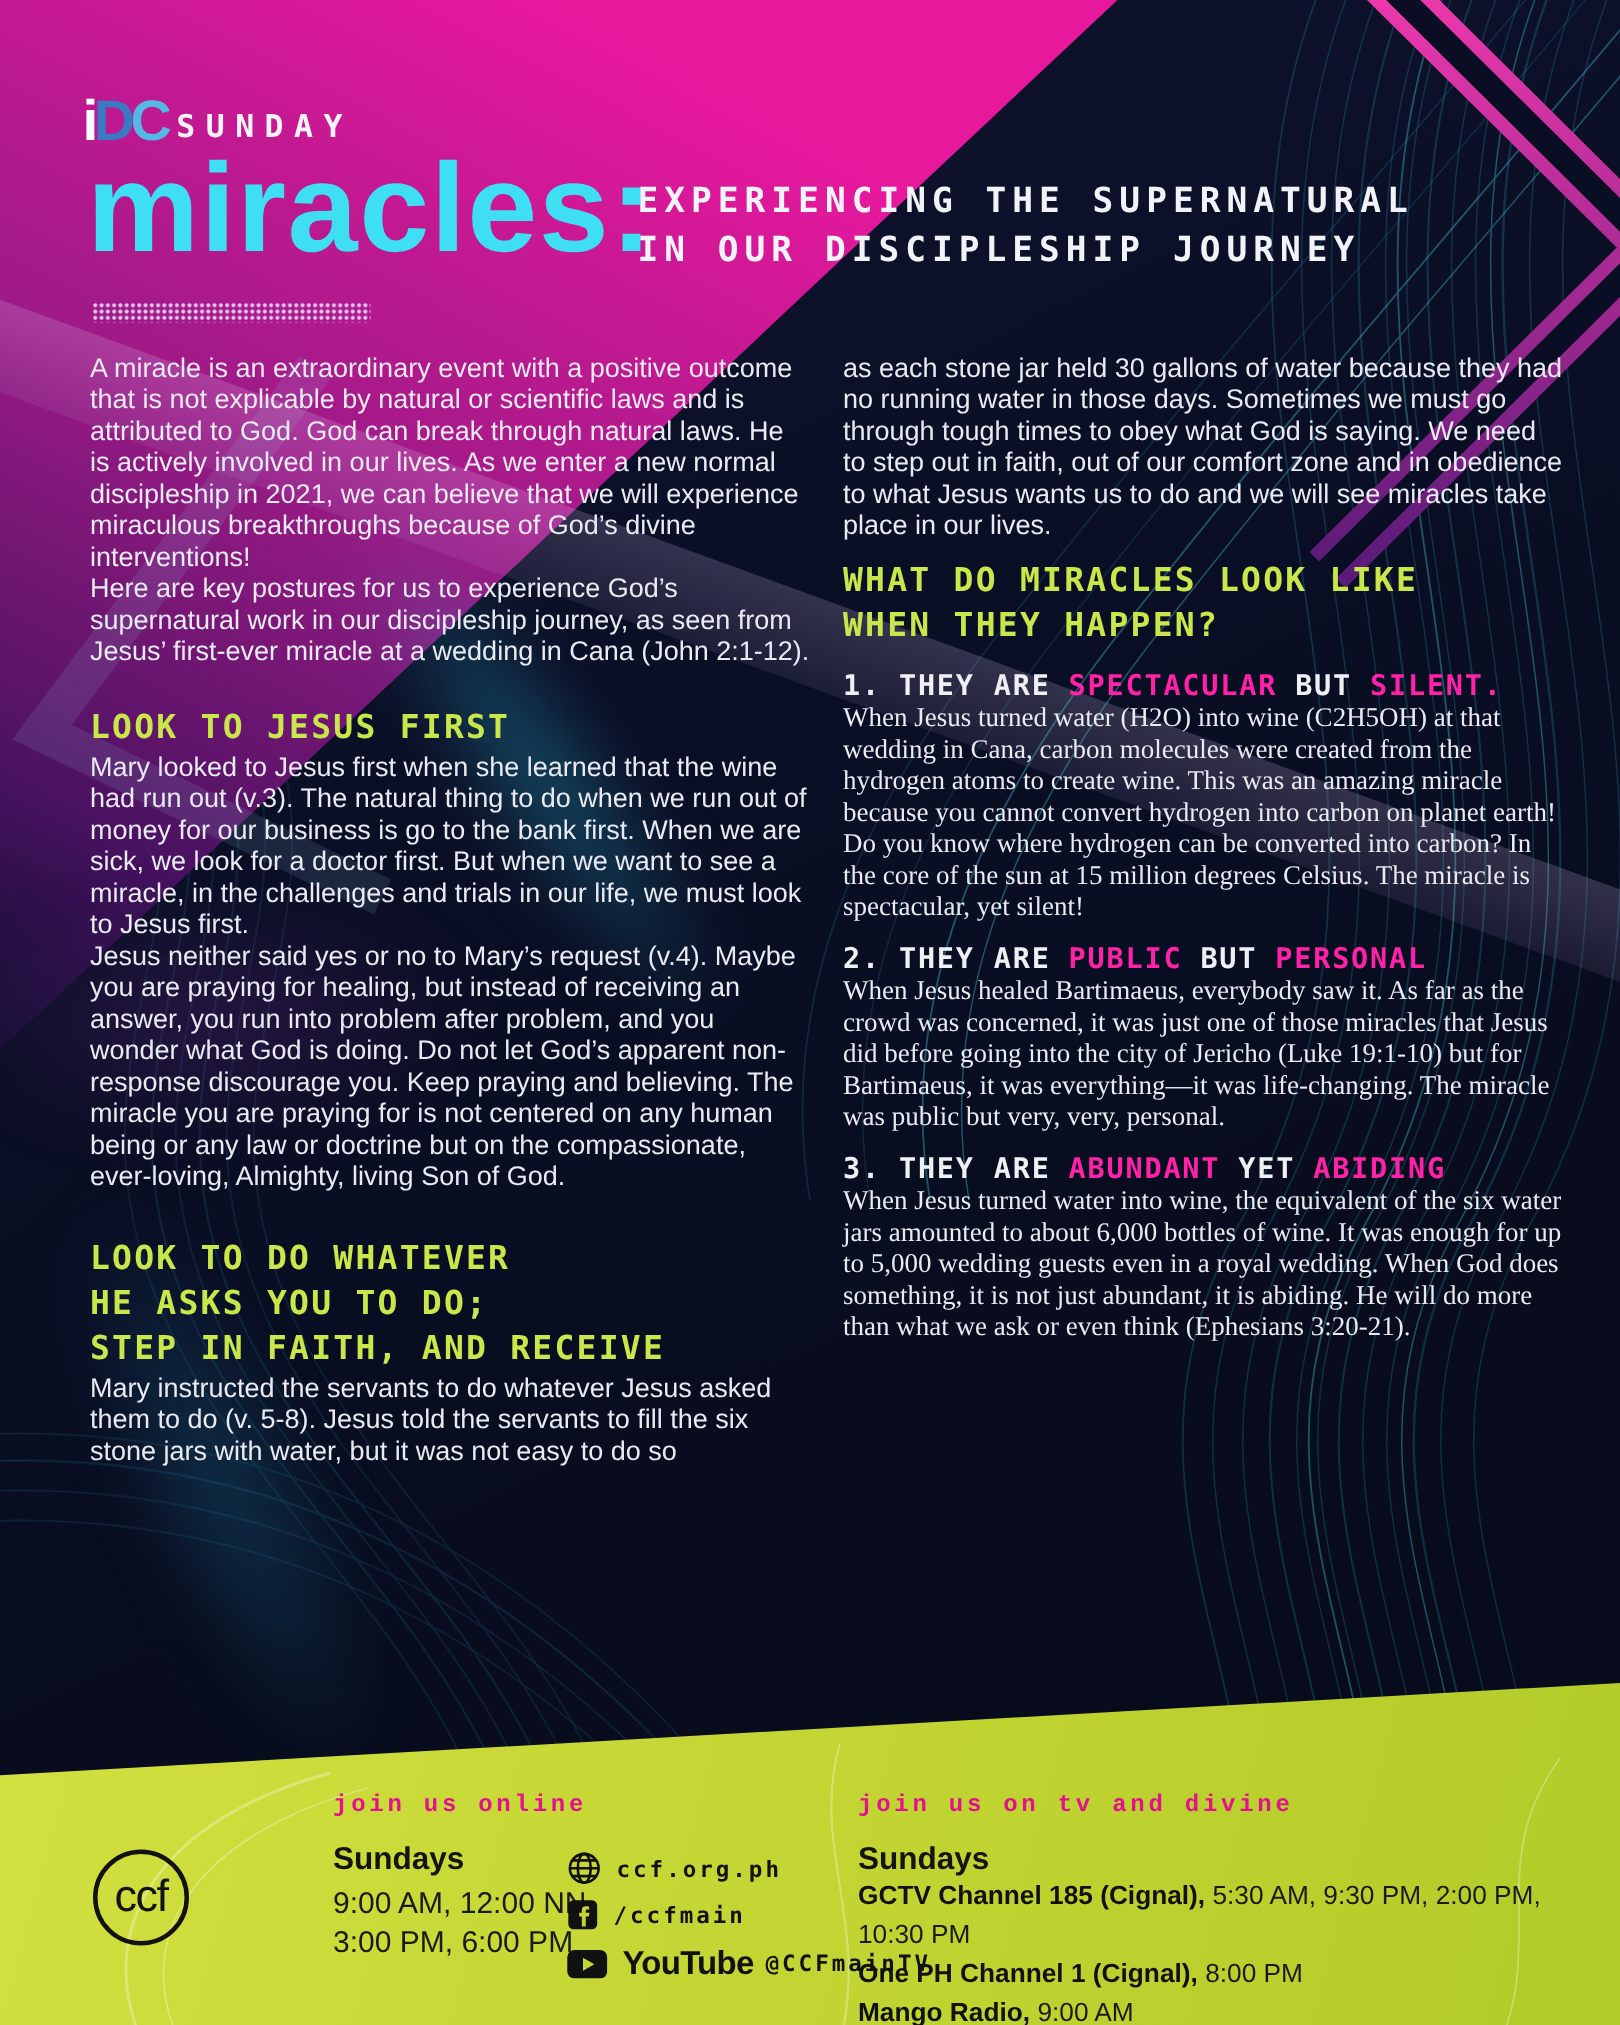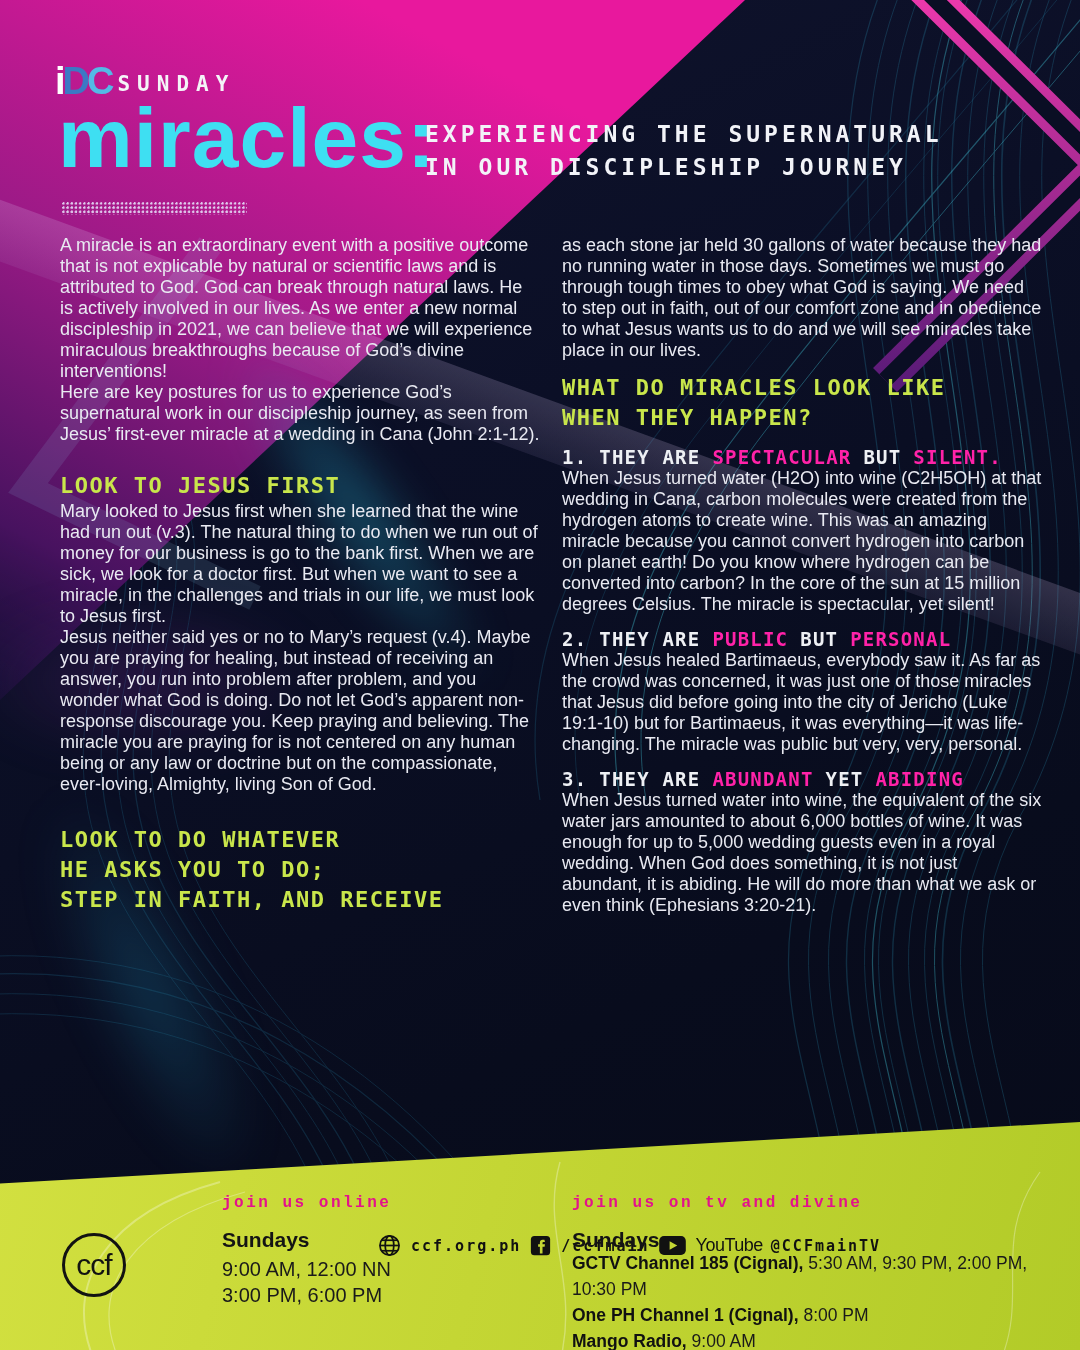--- a/index.html
+++ b/index.html
@@ -42,43 +42,43 @@
   .col-right { left:562px; top:235px; }
   .col p { margin:0; }
   .h-lime { color:#c9e64b; font-family:"DejaVu Sans Mono",monospace; font-weight:bold;
     font-size:22px; letter-spacing:1.5px; line-height:30px; white-space:pre-line; }
   .mt14{margin-top:14px;} .mt26{margin-top:26px;} .mt40{margin-top:40px;}
   .mt30{margin-top:30px;} .mt6{margin-top:6px;} .mt12{margin-top:12px;} .mt28{margin-top:28px;}
   .item { margin-top:14px; }
   .item-head { display:flex; gap:12px; font-family:"DejaVu Sans Mono",monospace;
     font-weight:bold; font-size:19px; letter-spacing:1.2px; color:#eef0f4; }
   .item-head .hl { color:#ff22a8; }
-  .item-body { margin-top:5px; }
+  .item-body { margin-top:5px;font-family:Liberation Serif, serif; }
 
   
   .footer { position:absolute; left:0; top:1122px; width:1080px; height:228px;
     clip-path:polygon(0 27%, 100% 0%, 100% 100%, 0 100%);
     background:linear-gradient(105deg,#d2e040 0%,#c4d634 45%,#b2cb28 100%); }
   .footer svg.fswirl { position:absolute; inset:0; }
   .ccf-logo { position:absolute; left:62px; top:1233px; width:64px; height:64px;
     border:3.5px solid #121212; border-radius:50%; display:flex; align-items:center;
     justify-content:center; color:#121212; font-weight:normal; font-size:30px; letter-spacing:-1px; }
   .f-title { position:absolute; color:#e3128c; font-family:Liberation Mono, monospace;
     font-weight:bold; font-size:16px; letter-spacing:2.5px; }
   .f-online-title { left:222px; top:1194px; }
   .f-tv-title { left:572px; top:1194px; }
   .f-day { position:absolute; color:#141414; font-weight:bold; font-size:21px; }
   .f-online-day { left:222px; top:1228px; }
   .f-tv-day { left:572px; top:1228px; }
   .f-times { position:absolute; left:222px; top:1256px; color:#1a1a1a; font-size:20px;
     line-height:26px; white-space:pre-line; }
-  .f-links { position:absolute; left:378px; top:1234px; display:flex; flex-direction:row; gap:9px; }
+  .f-links { position:absolute; left:378px; top:1234px; display:flex; flex-direction:column; gap:9px; }
   .f-link { display:flex; align-items:center; gap:10px; color:#111;
     font-family:"DejaVu Sans Mono",monospace; font-size:15px; font-weight:bold; letter-spacing:2px; }
-  .yt-brand { font-family:"Liberation Sans",sans-serif; font-weight:normal; font-size:18px;
+  .yt-brand { font-family:"Liberation Sans",sans-serif; font-weight:bold; font-size:22px;
     letter-spacing:-0.5px; margin-right:-2px; }
   .f-channels { position:absolute; left:572px; top:1250px; color:#1a1a1a; font-size:17.5px;
     line-height:26px; width:470px; }
   .f-channels b { font-weight:bold; color:#111; }
 </style>
 </head>
 <body>
 
 <div class="canvas">
 
@@ -154,20 +154,21 @@
 
   <div class="col col-left">
     <p>A miracle is an extraordinary event with a positive outcome that is not explicable by natural or scientific laws and is attributed to God. God can break through natural laws. He is actively involved in our lives. As we enter a new normal discipleship in 2021, we can believe that we will experience miraculous breakthroughs because of God’s divine interventions!</p>
     <p class="mt14">Here are key postures for us to experience God’s supernatural work in our discipleship journey, as seen from Jesus’ first-ever miracle at a wedding in Cana (John 2:1-12).</p>
     <div class="h-lime mt26">LOOK TO JESUS FIRST</div>
     <p class="mt6">Mary looked to Jesus first when she learned that the wine had run out (v.3). The natural thing to do when we run out of money for our business is go to the bank first. When we are sick, we look for a doctor first. But when we want to see a miracle, in the challenges and trials in our life, we must look to Jesus first.</p>
     <p class="mt6">Jesus neither said yes or no to Mary’s request (v.4). Maybe you are praying for healing, but instead of receiving an answer, you run into problem after problem, and you wonder what God is doing. Do not let God’s apparent non-response discourage you. Keep praying and believing. The miracle you are praying for is not centered on any human being or any law or doctrine but on the compassionate, ever-loving, Almighty, living Son of God.</p>
     <div class="h-lime mt30">LOOK TO DO WHATEVER
 HE ASKS YOU TO DO;
 STEP IN FAITH, AND RECEIVE</div>
+    <p class="mt6">Mary instructed the servants to do whatever Jesus asked them to do (v. 5-8). Jesus told the servants to fill the six stone jars with water, but it was not easy to do so</p>
   </div>
 
   <div class="col col-right">
     <p>as each stone jar held 30 gallons of water because they had no running water in those days. Sometimes we must go through tough times to obey what God is saying. We need to step out in faith, out of our comfort zone and in obedience to what Jesus wants us to do and we will see miracles take place in our lives.</p>
     <div class="h-lime mt12">WHAT DO MIRACLES LOOK LIKE
 WHEN THEY HAPPEN?</div>
 
     <div class="item">
       <div class="item-head">
         <span>1.</span>

